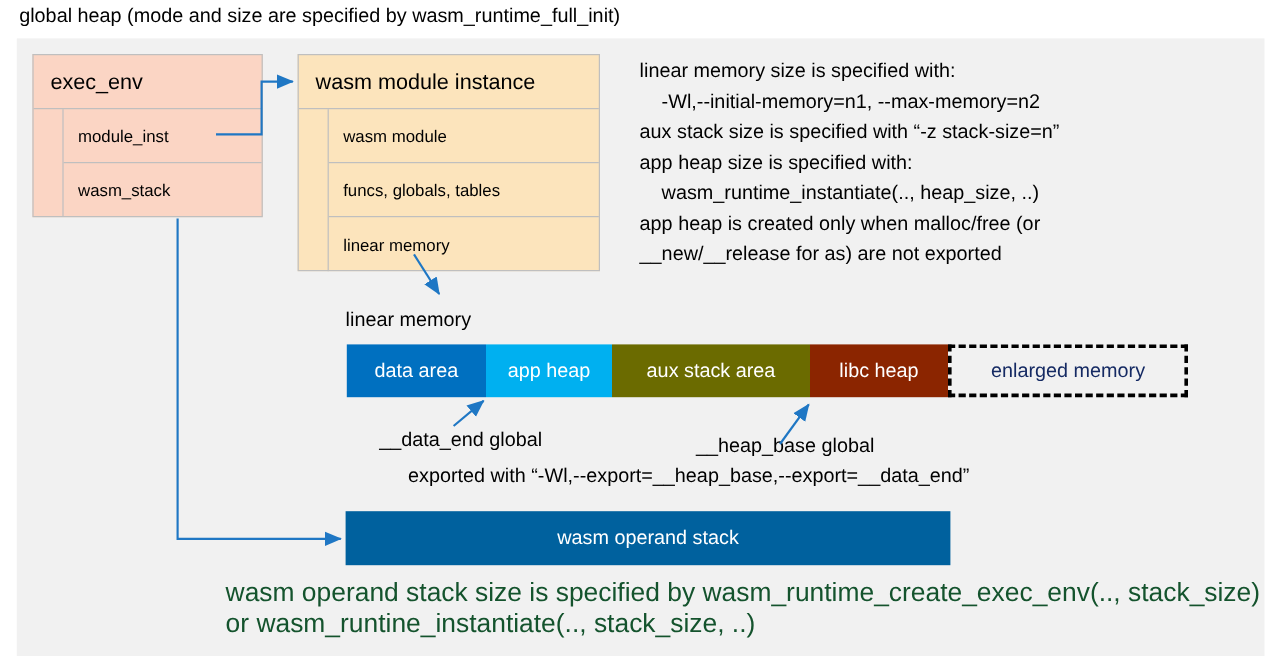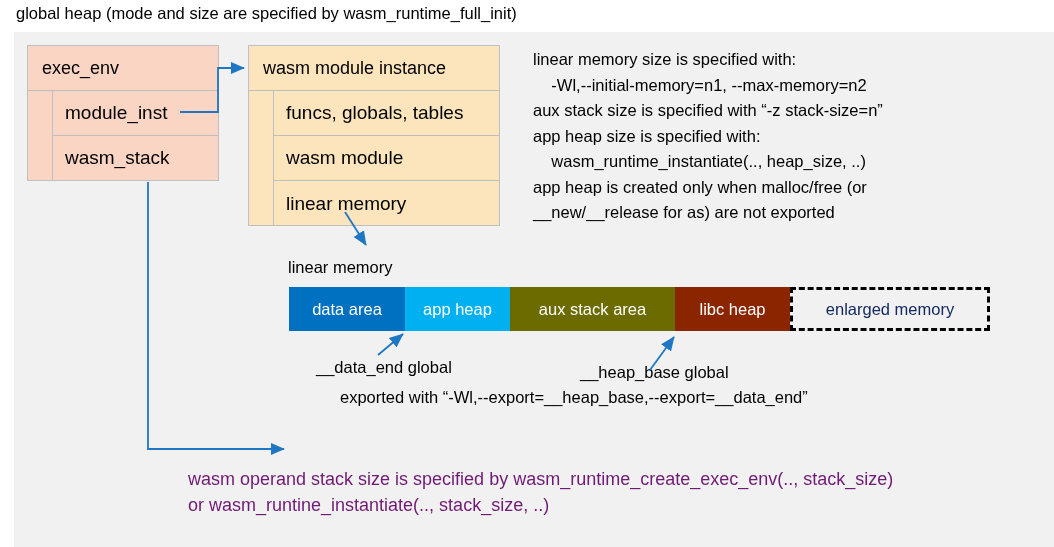--- a/index.html
+++ b/index.html
@@ -55,21 +55,21 @@
   .sbox .indent {
     box-sizing: border-box;
     border-right: 1px solid #bfbfbf;
     flex: 0 0 auto;
   }
   .sbox .rows {
     flex: 1 1 auto;
   }
   .sbox .row {
     box-sizing: border-box;
-    font-size: 19px;
+    font-size: 14px;
     color: #000;
     display: flex;
     align-items: center;
     padding-left: 12px;
     border-bottom: 1px solid #bfbfbf;
   }
   .sbox .row.last { border-bottom: none; }
 
   #exec-env-box {
     left: 27px; top: 45px; width: 192px; height: 136px;
@@ -146,24 +146,24 @@
     width: 504px; height: 45px;
     background: #00619e;
     display: flex;
     align-items: center;
     justify-content: center;
     font-size: 16.5px;
     color: #ffffff;
   }
   #bottom-note {
     position: absolute;
-    left: 188px; top: 466px;
-    font-size: 18px;
+    left: 188px; top: 481px;
+    font-size: 22px;
     line-height: 26px;
-    color: #701a75;
+    color: #14532d;
     white-space: pre;
   }
 
   svg.overlay {
     position: absolute;
     left: 0; top: 0;
     width: 1054px; height: 547px;
     pointer-events: none;
   }
 </style>
@@ -185,22 +185,22 @@
         <div class="row last">wasm_stack</div>
       </div>
     </div>
   </div>
 
   <div class="sbox" id="wmi-box">
     <div class="hdr">wasm module instance</div>
     <div class="rowwrap">
       <div class="indent"></div>
       <div class="rows">
+        <div class="row">wasm module</div>
         <div class="row">funcs, globals, tables</div>
-        <div class="row">wasm module</div>
         <div class="row last">linear memory</div>
       </div>
     </div>
   </div>
 
   <div id="notes">linear memory size is specified with:
     -Wl,--initial-memory=n1, --max-memory=n2
 aux stack size is specified with “-z stack-size=n”
 app heap size is specified with:
     wasm_runtime_instantiate(.., heap_size, ..)
@@ -213,20 +213,21 @@
     <div class="seg" style="width:105px;background:#00b0f0;">app heap</div>
     <div class="seg" style="width:165px;background:#6b6b00;">aux stack area</div>
     <div class="seg" style="width:115px;background:#8b2500;">libc heap</div>
     <div class="seg dashed" style="width:200px;">enlarged memory</div>
   </div>
 
   <div class="anno" id="anno-data-end">__data_end global</div>
   <div class="anno" id="anno-heap-base">__heap_base global</div>
   <div class="anno" id="anno-exported">exported with “-Wl,--export=__heap_base,--export=__data_end”</div>
 
+  <div id="operand-bar">wasm operand stack</div>
   <div id="bottom-note">wasm operand stack size is specified by wasm_runtime_create_exec_env(.., stack_size)
 or wasm_runtine_instantiate(.., stack_size, ..)</div>
 
   <svg class="overlay" viewBox="0 0 1054 547">
     <defs>
       <marker id="ah" markerWidth="9" markerHeight="9" refX="7.5" refY="4" orient="auto">
         <path d="M0,0.6 L8,4 L0,7.4 z" fill="#1f77c4"></path>
       </marker>
     </defs>
 

